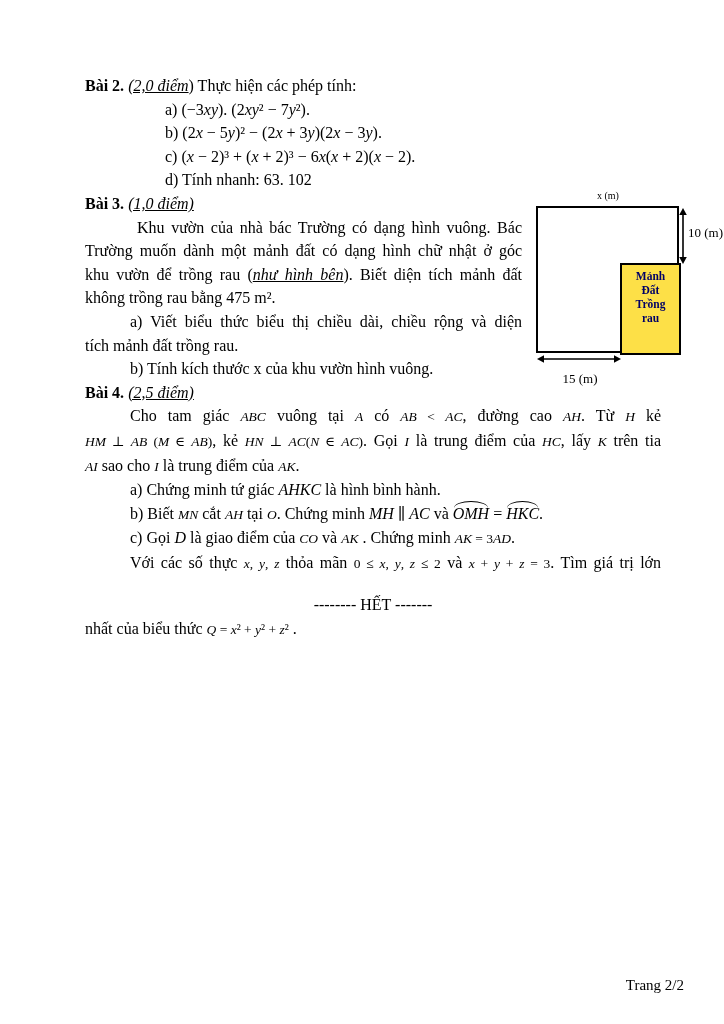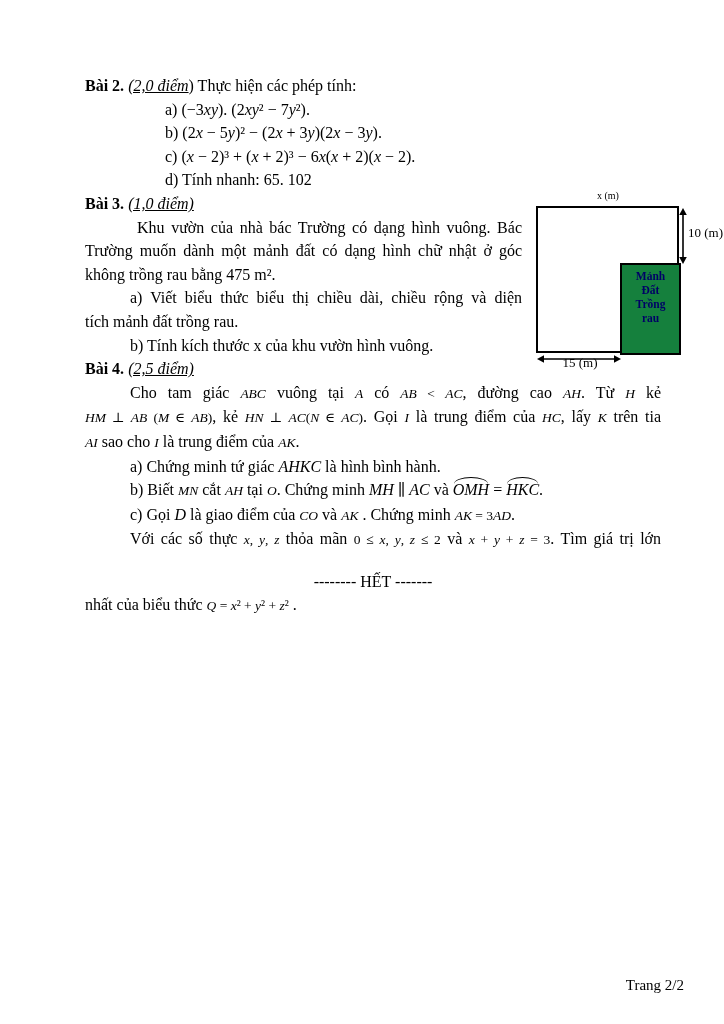--- a/index.html
+++ b/index.html
@@ -36,37 +36,38 @@
   #figure{position:absolute;left:536px;top:191px;width:190px;height:196px;}
   .fig-top-label{position:absolute;left:0;top:-1px;width:144px;text-align:center;font-size:10px;}
   .fig-square{position:absolute;left:0;top:15px;width:143px;height:147px;border:2px solid #000;box-sizing:border-box;background:#fff;}
   .fig-plot{
     position:absolute;left:84px;top:72px;width:61px;height:92px;
     border:2px solid #000;box-sizing:border-box;
     display:flex;flex-direction:column;align-items:center;padding-top:4px;
   }
   .fig-plot div{font-weight:bold;font-size:11.5px;line-height:14px;text-align:center;}
   .fig-right-label{position:absolute;left:152px;top:34px;font-size:13px;white-space:nowrap;}
-  .fig-bottom-label{position:absolute;left:8px;top:164px;width:72px;text-align:center;font-size:13px;font-family:Liberation Serif, serif;}
+  .fig-bottom-label{position:absolute;left:8px;top:180px;width:72px;text-align:center;font-size:13px;font-family:Liberation Serif, serif;}
   .fig-arrow{position:absolute;}
   
   #page-number{position:absolute;top:977px;right:40px;font-size:15px;}
 </style>
 </head>
 <body>
 
 <div id="doc">
     <div class="line "><span class="seg b">Bài 2.</span><span class="seg ">  </span><span class="seg i">(2,0 điểm</span><span class="seg ">) Thực hiện các phép tính:</span></div>
     <div class="line i2"><span class="seg ">a)  </span><span class="seg M">(−3<i>xy</i>). (2<i>xy</i>² − 7<i>y</i>²).</span></div>
     <div class="line i2"><span class="seg ">b)  </span><span class="seg M">(2<i>x</i> − 5<i>y</i>)² − (2<i>x</i> + 3<i>y</i>)(2<i>x</i> − 3<i>y</i>).</span></div>
     <div class="line i2"><span class="seg ">c)  </span><span class="seg M">(<i>x</i> − 2)³ + (<i>x</i> + 2)³ − 6<i>x</i>(<i>x</i> + 2)(<i>x</i> − 2).</span></div>
-    <div class="line i2"><span class="seg ">d)  Tính nhanh: 65. 102</span></div>
+    <div class="line i2"><span class="seg ">d)  Tính nhanh: 63. 102</span></div>
     <div class="line "><span class="seg b">Bài 3.</span><span class="seg "> </span><span class="seg i">(1,0 điểm)</span></div>
     <div class="line w1 j ind"><span class="seg ">Khu vườn của nhà bác Trường có dạng hình vuông. Bác</span></div>
     <div class="line w1 j"><span class="seg ">Trường muốn dành một mảnh đất có dạng hình chữ nhật ở góc</span></div>
+    <div class="line w1 j"><span class="seg ">khu vườn để trồng rau (</span><span class="seg i">như hình bên</span><span class="seg ">). Biết diện tích mảnh đất</span></div>
     <div class="line "><span class="seg ">không trồng rau bằng 475 m².</span></div>
     <div class="line w1 j i1"><span class="seg ">a) Viết biểu thức biểu thị chiều dài, chiều rộng và diện</span></div>
     <div class="line "><span class="seg ">tích mảnh đất trồng rau.</span></div>
     <div class="line i1"><span class="seg ">b) Tính kích thước x của khu vườn hình vuông.</span></div>
     <div class="line "><span class="seg b">Bài 4.</span><span class="seg "> </span><span class="seg i">(2,5 điểm)</span></div>
     <div class="line w2 j i1"><span class="seg ">Cho tam giác </span><span class="seg m"><i>ABC</i></span><span class="seg "> vuông tại </span><span class="seg m"><i>A</i></span><span class="seg "> có </span><span class="seg m"><i>AB</i> &lt; <i>AC</i></span><span class="seg ">, đường cao </span><span class="seg m"><i>AH</i></span><span class="seg ">. Từ </span><span class="seg m"><i>H</i></span><span class="seg "> kẻ</span></div>
     <div class="line w2 j"><span class="seg m"><i>HM</i> ⊥ <i>AB</i> (<i>M</i> ∈ <i>AB</i>)</span><span class="seg ">, kẻ </span><span class="seg m"><i>HN</i> ⊥ <i>AC</i>(<i>N</i> ∈ <i>AC</i>)</span><span class="seg ">. Gọi </span><span class="seg m"><i>I</i></span><span class="seg "> là trung điểm của </span><span class="seg m"><i>HC</i></span><span class="seg ">, lấy </span><span class="seg m"><i>K</i></span><span class="seg "> trên tia</span></div>
     <div class="line "><span class="seg m"><i>AI</i></span><span class="seg "> sao cho </span><span class="seg m"><i>I</i></span><span class="seg "> là trung điểm của </span><span class="seg m"><i>AK</i></span><span class="seg ">.</span></div>
     <div class="line i1"><span class="seg ">a) Chứng minh tứ giác </span><span class="seg M"><i>AHKC</i></span><span class="seg "> là hình bình hành.</span></div>
     <div class="line i1"><span class="seg ">b) Biết </span><span class="seg m"><i>MN</i></span><span class="seg "> cắt </span><span class="seg m"><i>AH</i></span><span class="seg "> tại </span><span class="seg m"><i>O</i></span><span class="seg ">. Chứng minh </span><span class="seg M"><i>MH</i> ∥ <i>AC</i></span><span class="seg "> và </span><span class="seg Mh"><i>OMH</i></span><span class="seg M"> = </span><span class="seg Mh"><i>HKC</i></span><span class="seg ">.</span></div>
@@ -74,21 +75,21 @@
     <div class="line w2 j i1"><span class="seg ">Với các số thực </span><span class="seg m"><i>x</i>, <i>y</i>, <i>z</i></span><span class="seg "> thỏa mãn </span><span class="seg m">0 ≤ <i>x</i>, <i>y</i>, <i>z</i> ≤ 2</span><span class="seg "> và </span><span class="seg m"><i>x</i> + <i>y</i> + <i>z</i> = 3</span><span class="seg ">. Tìm giá trị lớn</span></div>
     <div class="line center gap"><span class="seg ">-------- HẾT -------</span></div>
     <div class="line "><span class="seg ">nhất của biểu thức </span><span class="seg m"><i>Q</i> = <i>x</i>² + <i>y</i>² + <i>z</i>²</span><span class="seg "> .</span></div>
   </div>
 
 <div id="figure">
   <div class="fig-top-label">x (m)</div>
 
   <div class="fig-square"></div>
 
-  <div class="fig-plot" style="background: #15803d; color: rgb(0, 0, 102); border-color: rgb(0, 0, 0);">
+  <div class="fig-plot" style="background: #fde047; color: rgb(0, 0, 102); border-color: rgb(0, 0, 0);">
     <div>Mảnh</div>
     <div>Đất</div>
     <div>Trồng</div>
     <div>rau</div>
   </div>
 
   <svg class="fig-arrow" style="left:141px;top:17px;" width="12" height="56">
     <line x1="6" y1="5" x2="6" y2="51" stroke="#000" stroke-width="1.6"></line>
     <polygon points="6,0 2.2,7 9.8,7" fill="#000"></polygon>
     <polygon points="6,56 2.2,49 9.8,49" fill="#000"></polygon>

